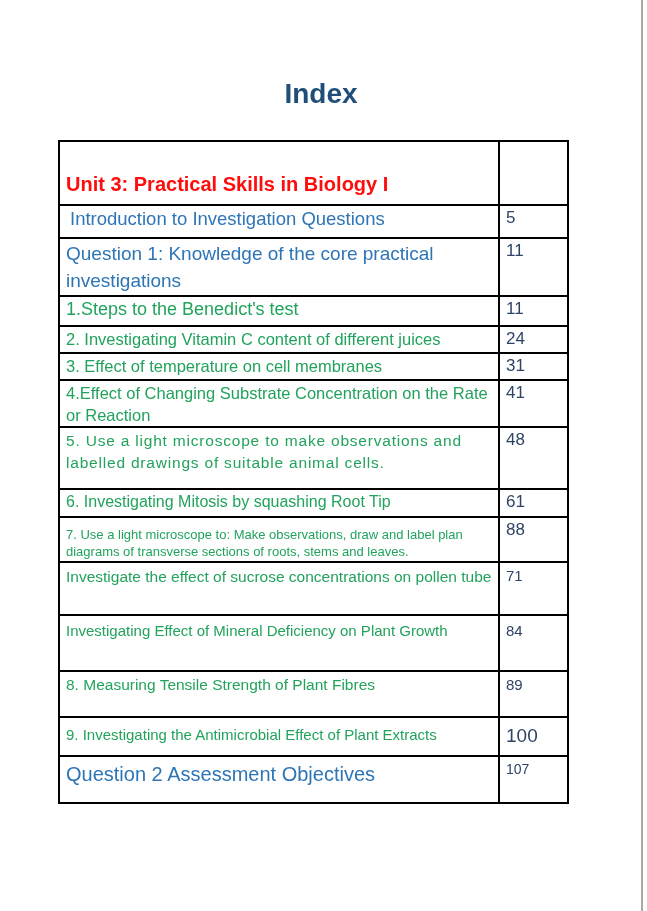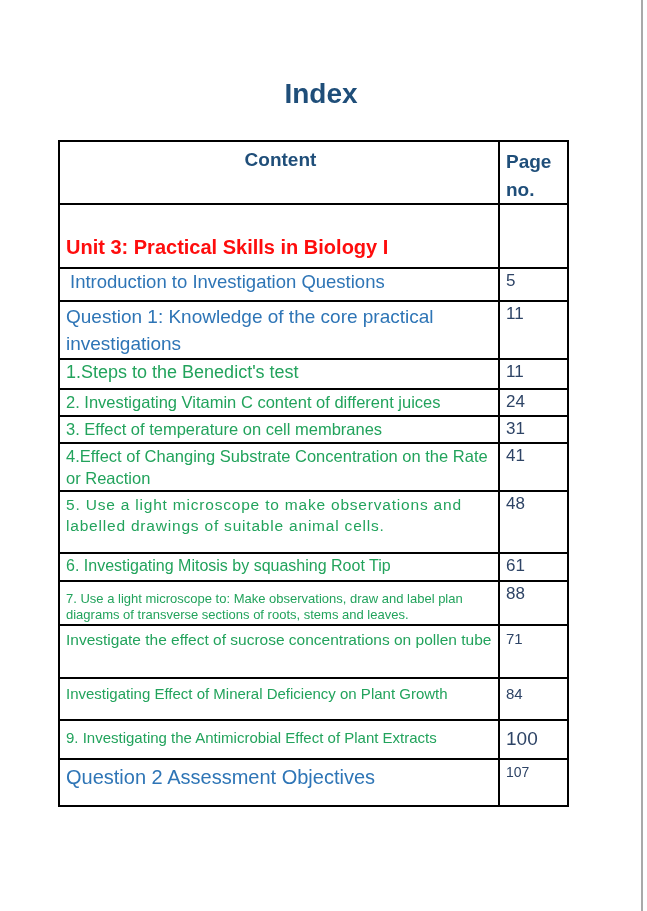--- a/index.html
+++ b/index.html
@@ -77,21 +77,21 @@
   tr.r-mitosis td.content{font-size:16px;}
 
   tr.r-plandiagrams{height:37px;}
   tr.r-plandiagrams td.content{font-size:13px;line-height:1.3;padding-top:9px;}
   tr.r-plandiagrams td.pageno{font-size:17px;}
 
   tr.r-sucrose{height:53px;}
   tr.r-sucrose td.content{font-size:15.5px;line-height:1.35;padding-top:4px;}
   tr.r-sucrose td.pageno{font-size:15px;padding-top:4px;}
 
-  tr.r-mineral{height:42px;}
+  tr.r-mineral{height:56px;}
   tr.r-mineral td.content{font-size:15px;padding-top:6px;}
   tr.r-mineral td.pageno{font-size:15px;padding-top:6px;}
 
   tr.r-tensile{height:46px;}
   tr.r-tensile td.content{font-size:15.5px;padding-top:4px;}
   tr.r-tensile td.pageno{font-size:15px;padding-top:4px;}
 
   tr.r-antimicrobial{height:39px;}
   tr.r-antimicrobial td.content{font-size:15px;padding-top:8px;}
   tr.r-antimicrobial td.pageno{font-size:19px;padding-top:6px;}
@@ -104,24 +104,20 @@
 <body>
 
 <div class="title">Index</div>
 
 <table class="index">
   <colgroup>
     <col style="width:440px">
     <col style="width:69px">
   </colgroup>
   <tbody>
-    <tr class="r-header">
-      <td class="content c-navy">Content</td>
-      <td class="pageno">Page no.</td>
-    </tr>
     <tr class="r-unit">
       <td class="content c-red">Unit 3: Practical Skills in Biology I</td>
       <td class="pageno"></td>
     </tr>
     <tr class="r-intro">
       <td class="content c-blue">Introduction to Investigation Questions</td>
       <td class="pageno">5</td>
     </tr>
     <tr class="r-q1">
       <td class="content c-blue">Question 1: Knowledge of the core practical investigations</td>
@@ -156,20 +152,24 @@
       <td class="pageno">88</td>
     </tr>
     <tr class="r-sucrose">
       <td class="content c-green">Investigate the effect of sucrose concentrations on pollen tube</td>
       <td class="pageno">71</td>
     </tr>
     <tr class="r-mineral">
       <td class="content c-green">Investigating Effect of Mineral Deficiency on Plant Growth</td>
       <td class="pageno">84</td>
     </tr>
+    <tr class="r-tensile">
+      <td class="content c-green">8. Measuring Tensile Strength of Plant Fibres</td>
+      <td class="pageno">89</td>
+    </tr>
     <tr class="r-antimicrobial">
       <td class="content c-green">9. Investigating the Antimicrobial Effect of Plant Extracts</td>
       <td class="pageno">100</td>
     </tr>
     <tr class="r-q2">
       <td class="content c-blue">Question 2 Assessment Objectives</td>
       <td class="pageno">107</td>
     </tr>
   </tbody>
 </table>

